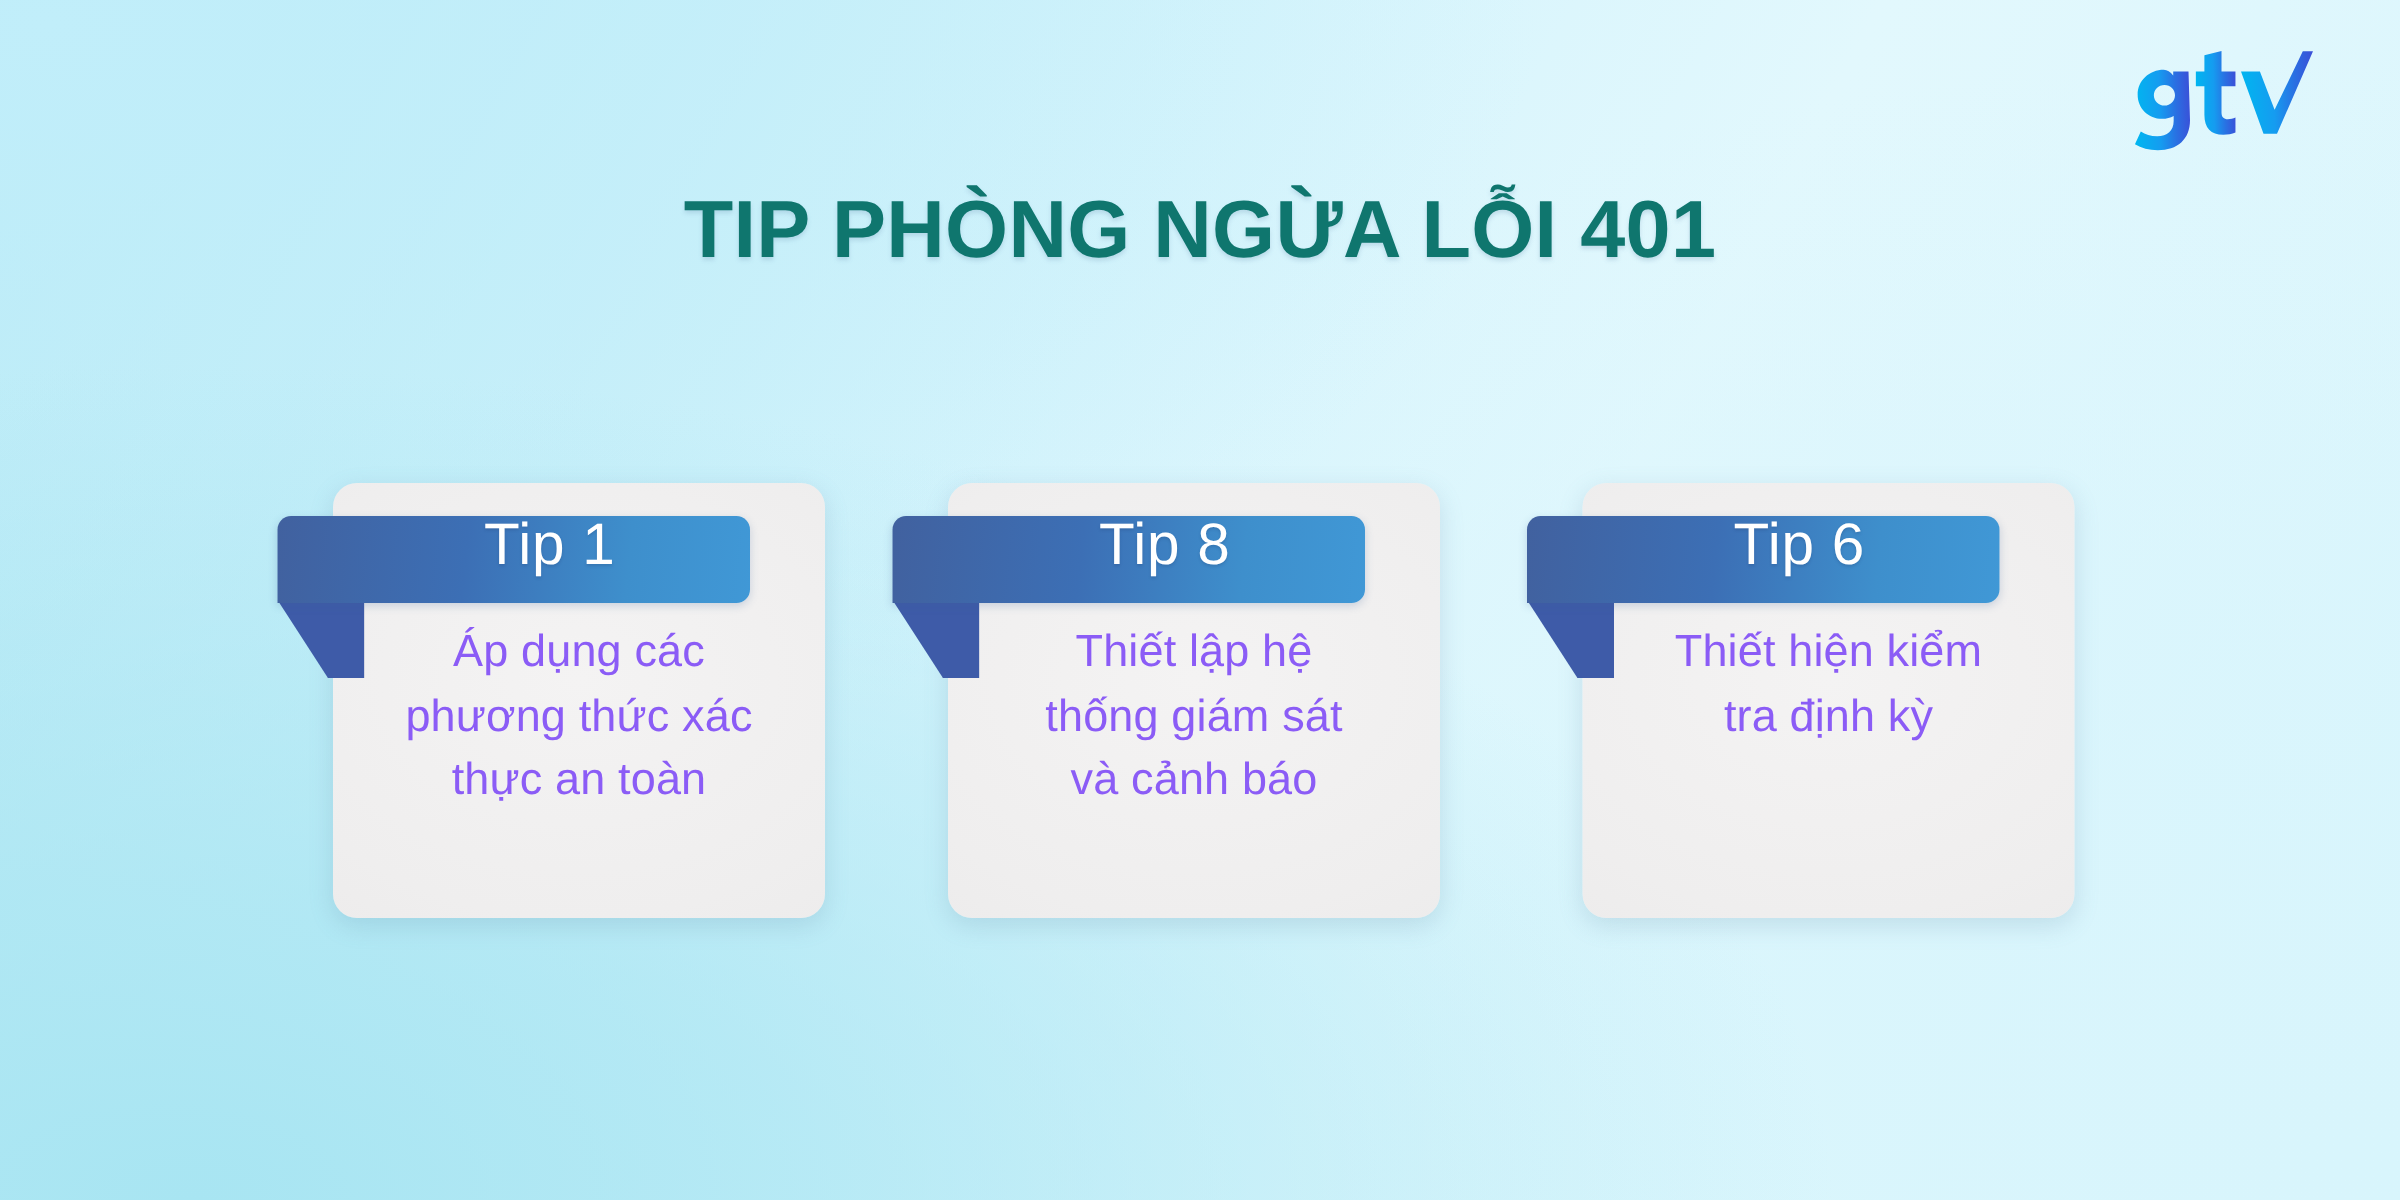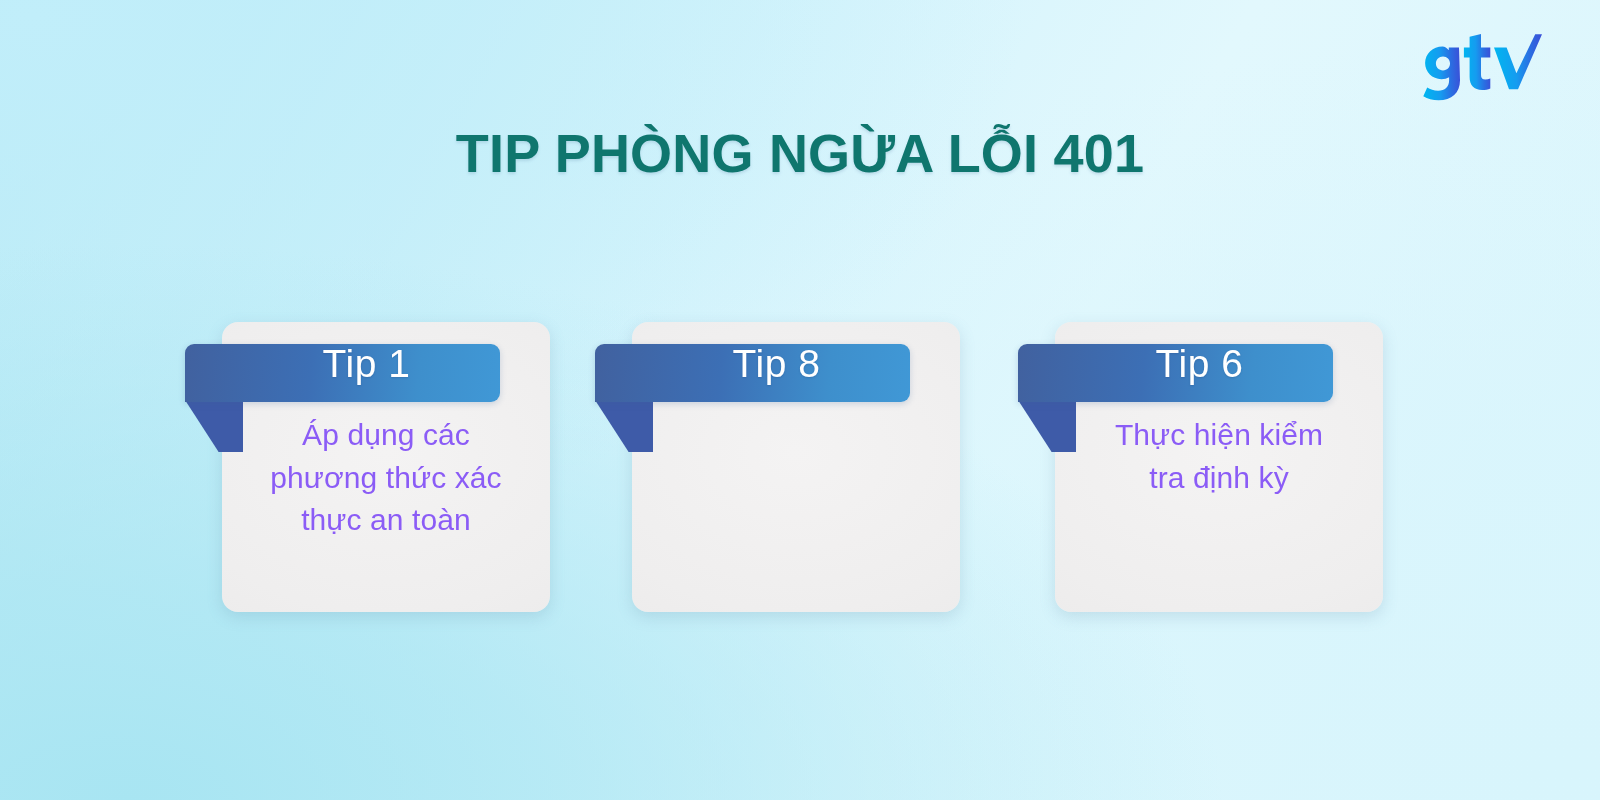--- a/index.html
+++ b/index.html
@@ -188,26 +188,29 @@
 phương thức xác
 thực an toàn</div>
     </div>
 
     <div class="card-wrap pos-1">
       <div class="card-panel"></div>
       <div class="ribbon-fold"></div>
       <div class="ribbon">
         <span class="ribbon-label">Tip 8</span>
       </div>
+      <div class="card-body">Thiết lập hệ
+thống giám sát
+và cảnh báo</div>
     </div>
 
     <div class="card-wrap pos-2">
       <div class="card-panel"></div>
       <div class="ribbon-fold"></div>
       <div class="ribbon">
         <span class="ribbon-label">Tip 6</span>
       </div>
-      <div class="card-body">Thực hiện kiểm
+      <div class="card-body">Thiết hiện kiểm
 tra định kỳ</div>
     </div>
 
   </div>
 </div>
 
 </body></html>

